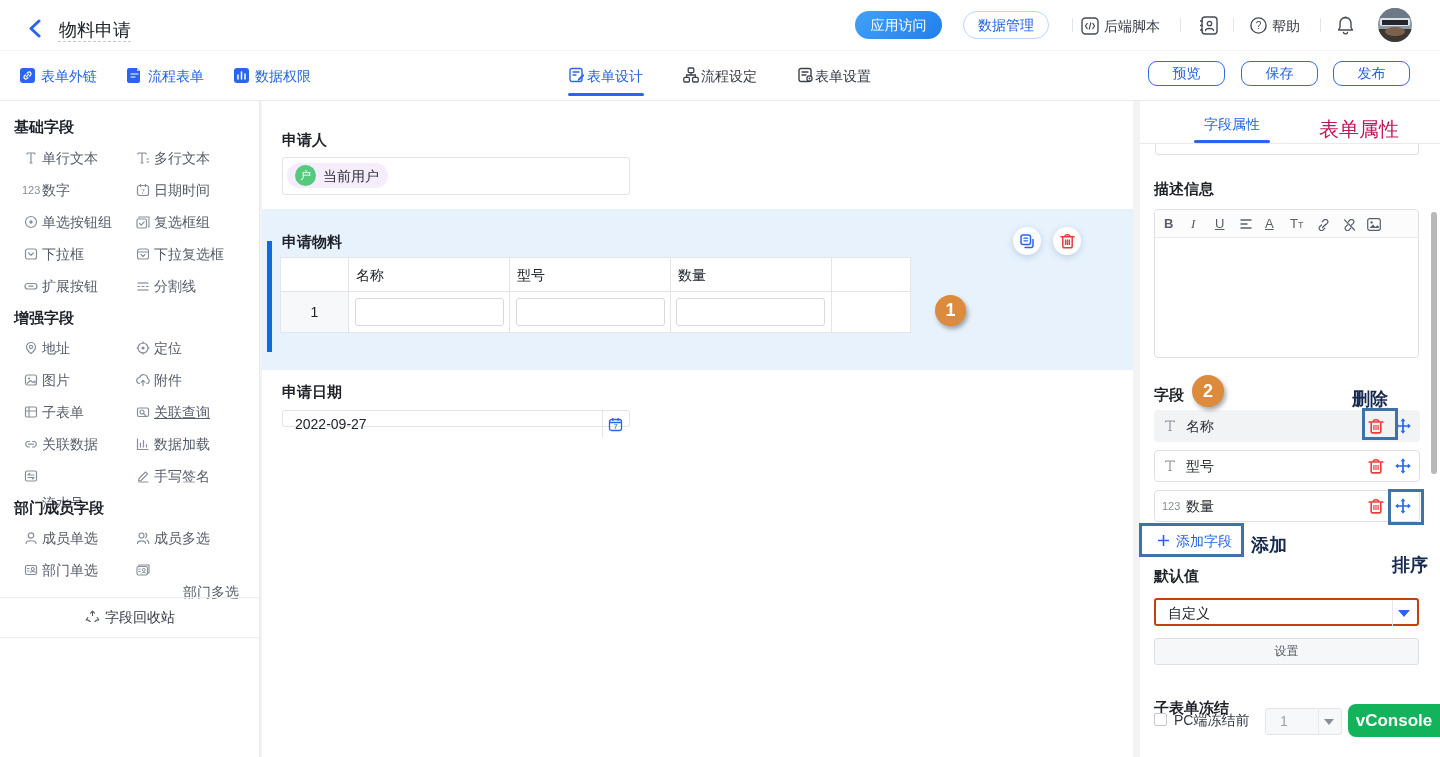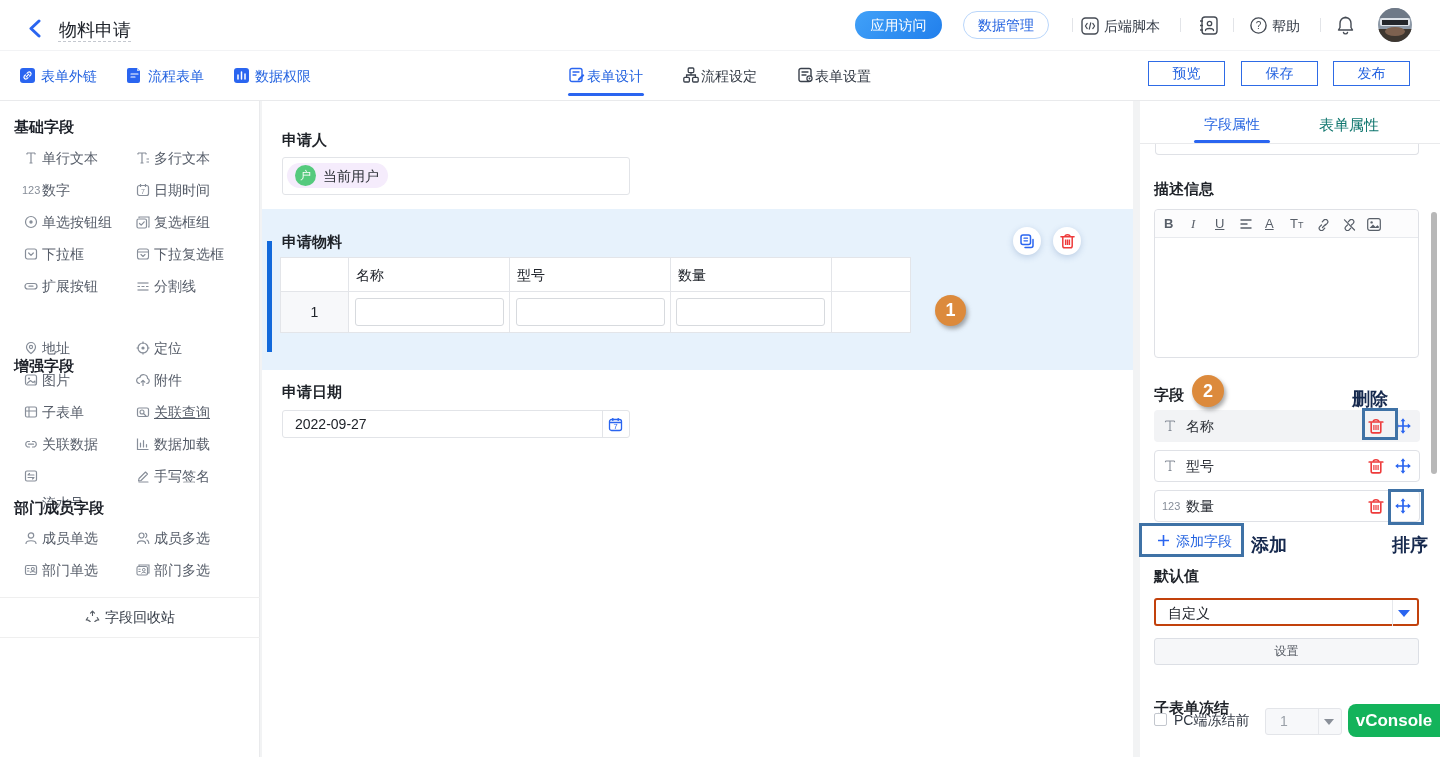--- a/index.html
+++ b/index.html
@@ -11,21 +11,21 @@
 #hdr { left:0; top:0; width:1440px; height:51px; background:#fff; border-bottom:1px solid #f2f3f5; }
 #tbar { left:0; top:51px; width:1440px; height:50px; background:#fff; border-bottom:1px solid #e9eaec; }
 #side { left:0; top:101px; width:260px; height:656px; background:#fff; border-right:1px solid #e9eaec; }
 #cbg  { left:260px; top:101px; width:880px; height:656px; background:#f2f3f4; }
 #canvas { left:262px; top:101px; width:871px; height:656px; background:#fff; }
 #panel { left:1140px; top:101px; width:300px; height:656px; background:#fff; }
 .sep { width:1px; height:14px; background:#e2e4e8; top:18px; }
 .navtxt { font-size:14px; color:#333a45; top:18px; }
 .pill { height:28px; top:11px; border-radius:14px; font-size:14px; line-height:28px; text-align:center; }
 .tabtx { font-size:14px; top:68px; }
-.btn { width:77px; height:25px; top:61px; border:1px solid #2e6be6; border-radius:0; color:#2463e0; font-size:14px; text-align:center; line-height:23px; background:#fff; }
+.btn { width:77px; height:25px; top:61px; border:1px solid #2e6be6; border-radius:9px; color:#2463e0; font-size:14px; text-align:center; line-height:23px; background:#fff; }
 
 .shead { font-size:15px; font-weight:bold; color:#1d2129; left:14px; }
 .sitem { font-size:14px; color:#565d69; }
 .sic { left:24px; }
 .sic2 { left:136px; }
 .stx1 { left:42px; }
 .stx2 { left:154px; }
 
 .flabel { font-size:15px; font-weight:bold; color:#1f2329; }
 .finput { background:#fff; border:1px solid #e2e4e8; border-radius:3px; }
@@ -178,21 +178,21 @@
       <path d="M5 7.2 H9" stroke="#878e99" stroke-width="1.2" stroke-linecap="round"></path>
     </svg>
   <div class="abs sitem stx1" style="top:278px;">扩展按钮</div>
   <svg class="abs sic2" style="top:279px;" width="14" height="14" viewBox="0 0 14 14">
       <path d="M1.5 4 H12.5" stroke="#878e99" stroke-width="1.2"></path>
       <path d="M1.5 7.5 H4 M5.5 7.5 H8.5 M10 7.5 H12.5" stroke="#878e99" stroke-width="1.2"></path>
       <path d="M1.5 11 H12.5" stroke="#878e99" stroke-width="1.2"></path>
     </svg>
   <div class="abs sitem stx2" style="top:278px;">分割线</div>
 
-  <div class="abs shead" style="top:309px;margin-top:48px;">增强字段</div>
+  <div class="abs shead" style="top:309px;">增强字段</div>
   <svg class="abs sic" style="top:341px;" width="14" height="14" viewBox="0 0 14 14">
       <path d="M7 1.5 a4.5 4.5 0 0 1 4.5 4.5 c0 3 -4.5 6.5 -4.5 6.5 S2.5 9 2.5 6 A4.5 4.5 0 0 1 7 1.5 Z" fill="none" stroke="#878e99" stroke-width="1.2"></path>
       <circle cx="7" cy="6" r="1.6" fill="none" stroke="#878e99" stroke-width="1.1"></circle>
     </svg>
   <div class="abs sitem stx1" style="top:340px;">地址</div>
   <svg class="abs sic2" style="top:341px;" width="14" height="14" viewBox="0 0 14 14">
       <circle cx="7" cy="7" r="5" fill="none" stroke="#878e99" stroke-width="1.2"></circle>
       <circle cx="7" cy="7" r="1.6" fill="#878e99"></circle>
       <path d="M7 0.5 V3 M7 11 V13.5 M0.5 7 H3 M11 7 H13.5" stroke="#878e99" stroke-width="1.2"></path>
     </svg>
@@ -263,21 +263,21 @@
       <path d="M3.5 5.5 H5 M3.5 8 H5" stroke="#878e99" stroke-width="1.1" stroke-linecap="round"></path>
     </svg>
   <div class="abs sitem stx1" style="top:562px;">部门单选</div>
   <svg class="abs sic2" style="top:563px;" width="14" height="14" viewBox="0 0 14 14">
       <path d="M3 3.5 V2 H13 V10 H11.5" fill="none" stroke="#878e99" stroke-width="1.1"></path>
       <rect x="1" y="3.5" width="10.5" height="8.5" rx="1.5" fill="none" stroke="#878e99" stroke-width="1.1"></rect>
       <circle cx="7.8" cy="6.8" r="1.4" fill="none" stroke="#878e99" stroke-width="1"></circle>
       <path d="M5.5 10.5 c0 -1.6 4.6 -1.6 4.6 0" fill="none" stroke="#878e99" stroke-width="1"></path>
       <path d="M2.8 6.2 H4.2 M2.8 8.5 H4.2" stroke="#878e99" stroke-width="1" stroke-linecap="round"></path>
     </svg>
-  <div class="abs sitem stx2" style="top:562px;">部门多选</div>
+  <div class="abs sitem stx2" style="top:584px;margin-left:29px;">部门多选</div>
 
   <div class="abs" style="left:0;top:597px;width:260px;border-top:1px solid #efefef;"></div>
   <svg class="abs" style="left:85px;top:610px;" width="15" height="15" viewBox="0 0 15 15">
       <path d="M5.5 3.2 L7.5 1 L9.5 3.2 M7.5 1.2 V5.5 M2.8 7.5 L1.2 10 L4 10.3 M1.6 9.4 L5.2 11.5 M12.2 7.5 L13.8 10 L11 10.3 M13.4 9.4 L9.8 11.5" fill="none" stroke="#555b63" stroke-width="1.1" stroke-linecap="round" stroke-linejoin="round"></path>
     </svg>
   <div class="abs" style="left:105px;top:609px;font-size:14px;color:#333a45;">字段回收站</div>
   <div class="abs" style="left:0;top:637px;width:260px;border-top:1px solid #efefef;"></div>
 </div>
 <div id="canvC">
   <div class="abs flabel" style="left:282px;top:131px;">申请人</div>
@@ -313,33 +313,33 @@
     <div class="abs" style="left:0;top:34px;width:68px;height:40px;border-right:1px solid #e3e5e9;background:#f7f8fa;font-size:14px;color:#20242b;line-height:40px;text-align:center;">1</div>
     <div class="abs" style="left:68px;top:34px;width:161px;height:40px;border-right:1px solid #e3e5e9;"></div>
     <div class="abs" style="left:229px;top:34px;width:161px;height:40px;border-right:1px solid #e3e5e9;"></div>
     <div class="abs" style="left:390px;top:34px;width:161px;height:40px;border-right:1px solid #e3e5e9;"></div>
     <div class="abs" style="left:74px;top:40px;width:149px;height:28px;border:1px solid #d7dade;border-radius:3px;background:#fff;"></div>
     <div class="abs" style="left:235px;top:40px;width:149px;height:28px;border:1px solid #d7dade;border-radius:3px;background:#fff;"></div>
     <div class="abs" style="left:395px;top:40px;width:149px;height:28px;border:1px solid #d7dade;border-radius:3px;background:#fff;"></div>
   </div>
 
   <div class="abs flabel" style="left:282px;top:383px;">申请日期</div>
-  <div class="abs finput" style="left:282px;top:410px;width:348px;height:28px;">
+  <div class="abs finput" style="left:282px;top:410px;width:348px;height:17px;">
     <div class="abs" style="left:12px;top:0;font-size:14px;color:#20242b;line-height:26px;">2022-09-27</div>
     <div class="abs" style="left:319px;top:0;width:27px;height:26px;border-left:1px solid #e2e4e8;"></div>
     <svg class="abs" style="left:325px;top:6px;" width="15" height="15" viewBox="0 0 15 15">
         <rect x="1.5" y="2.5" width="12" height="11" rx="2" fill="none" stroke="#2a65f0" stroke-width="1.3"></rect>
         <path d="M4.8 1 V4 M10.2 1 V4 M1.5 5.5 H13.5" stroke="#2a65f0" stroke-width="1.3"></path>
         <text x="7.5" y="12" font-size="7.5" text-anchor="middle" fill="#2a65f0" font-family="Liberation Sans">7</text>
       </svg>
   </div>
 </div>
 <div id="panC">
   <div class="abs" style="left:1204px;top:116px;font-size:14px;color:#2463e0;">字段属性</div>
-  <div class="abs" style="left:1319px;top:116px;font-size:15px;color:#0f766e;">表单属性</div>
+  <div class="abs" style="left:1319px;top:116px;font-size:20px;color:#be185d;">表单属性</div>
   <div class="abs" style="left:1194px;top:140px;width:76px;height:3px;background:#2a65f0;border-radius:2px;"></div>
   <div class="abs" style="left:1140px;top:143px;width:300px;border-top:1px solid #e9eaec;"></div>
   <div class="abs" style="left:1155px;top:144px;width:264px;height:11px;border:1px solid #dfe1e6;border-top:none;border-radius:0 0 4px 4px;"></div>
 
   <div class="abs plabel" style="left:1154px;top:180px;">描述信息</div>
   <div class="abs" style="left:1154px;top:209px;width:265px;height:149px;border:1px solid #dfe1e6;border-radius:4px;background:#fff;">
     <div class="abs" style="left:0;top:0;width:263px;height:28px;border-bottom:1px solid #e8eaee;background:#fcfcfd;border-radius:4px 4px 0 0;"></div>
     <div class="abs" style="left:9px;top:6px;font-size:13px;font-weight:bold;color:#585f69;">B</div>
     <div class="abs" style="left:36px;top:6px;font-size:13px;font-style:italic;color:#585f69;font-family:'Liberation Serif',serif;">I</div>
     <div class="abs" style="left:60px;top:6px;font-size:13px;color:#585f69;text-decoration:underline;">U</div>
@@ -434,14 +434,14 @@
   <div class="abs" style="left:1348px;top:704px;width:92px;height:33px;background:#13b35b;border-radius:8px 0 0 8px;color:#fff;font-weight:bold;font-size:17px;text-align:center;line-height:33px;">vConsole</div>
 </div>
 <div id="annC">
   <div class="abs" style="left:935px;top:295px;width:31px;height:31px;border-radius:50%;background:#dc8a3c;box-shadow:2px 3px 4px rgba(110,110,110,.6);color:#fff;font-weight:bold;font-size:18px;text-align:center;line-height:31px;">1</div>
   <div class="abs" style="left:1192px;top:375px;width:32px;height:32px;border-radius:50%;background:#dc8a3c;box-shadow:2px 3px 4px rgba(110,110,110,.6);color:#fff;font-weight:bold;font-size:18px;text-align:center;line-height:32px;">2</div>
   <div class="abs ann" style="left:1352px;top:387px;">删除</div>
   <div class="abs annbox" style="left:1362px;top:408px;width:36px;height:32px;"></div>
   <div class="abs annbox" style="left:1388px;top:489px;width:36px;height:36px;"></div>
   <div class="abs annbox" style="left:1139px;top:523px;width:105px;height:34px;"></div>
   <div class="abs ann" style="left:1251px;top:533px;">添加</div>
-  <div class="abs ann" style="left:1392px;top:533px;text-align:center;">排序</div>
+  <div class="abs ann" style="left:1392px;top:553px;text-align:center;">排序</div>
 </div>
 
 </body></html>

